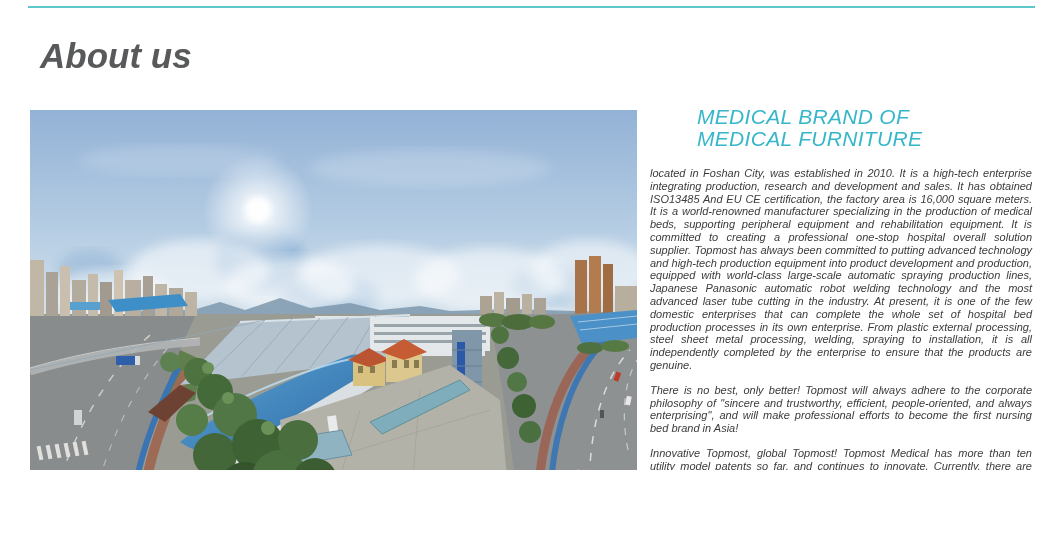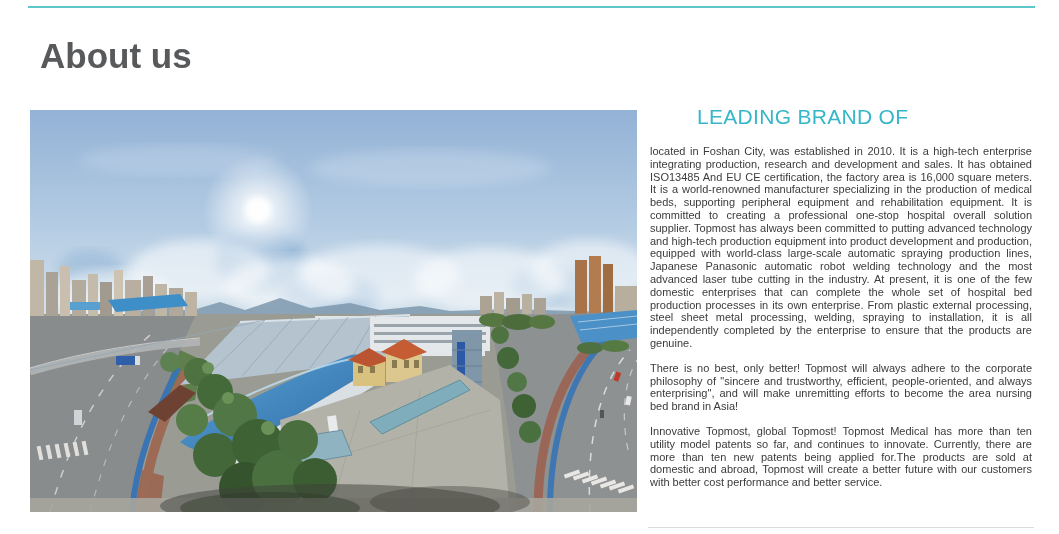--- a/index.html
+++ b/index.html
@@ -1,20 +1,20 @@
 <!DOCTYPE html>
 <html><head>
 <meta charset="utf-8">
 <style>
   * { margin:0; padding:0; box-sizing:border-box; }
   html,body { background:#ffffff; }
   body { font-family:"Liberation Sans", sans-serif; }
   .page {
-    position:relative; width:1059px; height:534px;
-    background:#ffffff; overflow:hidden;
+    position:relative; width:1059px; height:470px;
+    background:#ffffff; overflow:hidden;font-style:italic;
   }
   .top-line {
     position:absolute; left:28px; top:6px; width:1007px; height:2px;
     background:#5ec7ca;
   }
   .page-title {
     position:absolute; left:40px; top:36px;
     font-size:35px; font-weight:bold; color:#58595b; letter-spacing:0px;
   }
   .hero {
@@ -250,24 +250,25 @@
 
       <rect x="0" y="388" width="607" height="14" fill="#a6a59d" opacity="0.9"></rect>
       <ellipse cx="300" cy="396" rx="170" ry="22" fill="#3e3f39" opacity="0.5"></ellipse>
       <ellipse cx="420" cy="392" rx="80" ry="16" fill="#3e3f39" opacity="0.4"></ellipse>
       <ellipse cx="240" cy="398" rx="90" ry="16" fill="#2f3a2a" opacity="0.45"></ellipse>
     </svg>
   </div>
 
   <div class="right-col">
     <h2 class="lead-heading">
-      <span>LEADING BRAND OF</span><br>
+      <span>MEDICAL BRAND OF</span><br>
+      <span>MEDICAL FURNITURE</span>
     </h2>
     <div class="body-copy">
       <p>located in Foshan City, was established in 2010.  It is a high-tech enterprise integrating production, research and development and sales. It has obtained ISO13485 And EU CE certification, the  factory area is 16,000 square meters. It is a world-renowned manufacturer specializing in the production of medical beds, supporting peripheral equipment and rehabilitation equipment. It is committed to creating a professional one-stop hospital overall solution supplier. Topmost has always been committed to putting advanced technology and high-tech production equipment into product development and production, equipped with world-class large-scale automatic spraying production lines, Japanese Panasonic automatic robot welding technology and the most advanced laser tube cutting in the industry. At present, it is one of the few domestic enterprises that can complete the whole set of hospital bed production processes in its own enterprise. From plastic external processing, steel sheet metal processing, welding, spraying to installation, it is all independently completed by the enterprise to ensure that the products are genuine.</p>
-      <p>There is no best, only better! Topmost will always adhere to the corporate philosophy of "sincere and trustworthy, efficient, people-oriented, and always enterprising", and will make unremitting efforts to become the area nursing bed brand in Asia!</p>
+      <p>There is no best, only better! Topmost will always adhere to the corporate philosophy of "sincere and trustworthy, efficient, people-oriented, and always enterprising", and will make professional efforts to become the first nursing bed brand in Asia!</p>
       <p>Innovative Topmost, global Topmost! Topmost Medical has more than ten utility model patents so far, and continues to innovate. Currently, there are more than ten new patents being applied for.The products are sold at domestic  and abroad, Topmost will create a better future with our customers with better cost performance and better service.</p>
     </div>
   </div>
 
   <div class="bottom-divider"></div>
 
 </div>
 
 </body></html>

